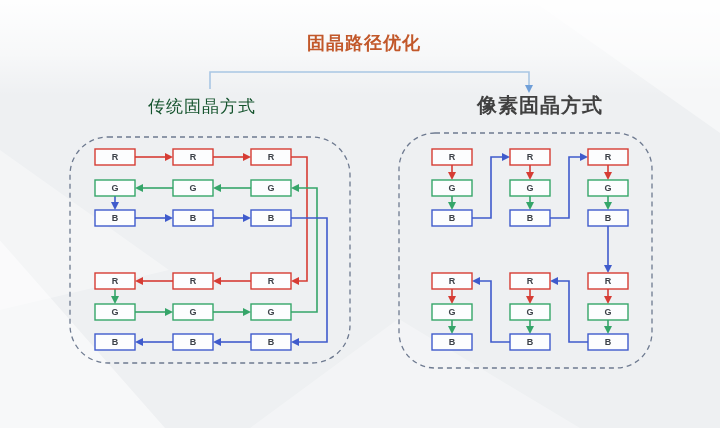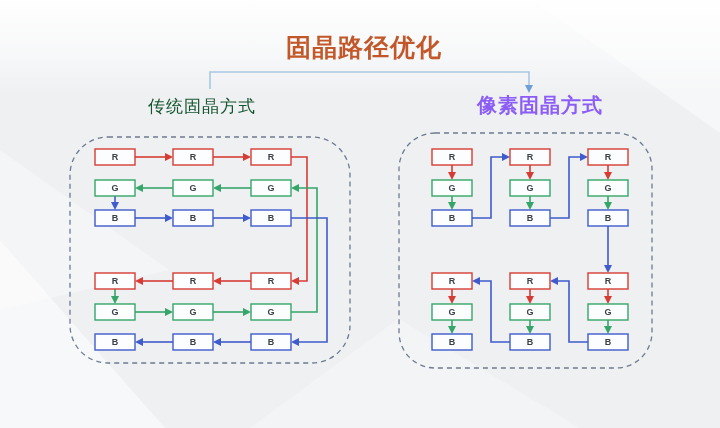--- a/index.html
+++ b/index.html
@@ -14,21 +14,21 @@
   .wm-a{left:0;top:160px;width:300px;height:268px;background:rgba(255,255,255,.55);
     clip-path:polygon(0 100%,0 30%,55% 100%);}
   .wm-b{left:0;top:110px;width:260px;height:200px;background:rgba(255,255,255,.35);
     clip-path:polygon(0 20%,65% 80%,0 100%);}
   .wm-c{left:430px;top:0;width:290px;height:190px;background:rgba(255,255,255,.45);
     clip-path:polygon(35% 0,100% 0,100% 70%);}
   .wm-d{left:250px;top:260px;width:330px;height:168px;background:rgba(255,255,255,.30);
     clip-path:polygon(0 100%,45% 35%,100% 100%);}
   .title{
     position:absolute;top:31px;left:364px;transform:translateX(-50%);
-    font-size:25px;font-weight:bold;letter-spacing:1px;white-space:nowrap;
+    font-size:18px;font-weight:bold;letter-spacing:1px;white-space:nowrap;
   }
   .panel-label{position:absolute;white-space:nowrap;transform:translateX(-50%);}
   .panel-label.trad{top:95px;left:202px;font-size:17px;letter-spacing:1px;}
   .panel-label.pixel{top:92px;left:540px;font-size:20px;font-weight:bold;letter-spacing:1px;}
   svg{position:absolute;left:0;top:0;}
   .node-text{font-size:9px;font-weight:bold;font-family:"Liberation Sans","DejaVu Sans",sans-serif;}
 </style>
 </head>
 <body>
 
@@ -253,14 +253,14 @@
         <text x="530" y="345" text-anchor="middle" fill="#3c4148" class="node-text">B</text>
       </g>
       <g>
         <rect x="588" y="334" width="40" height="16" fill="#fcfdfe" stroke="#3f5bcc" stroke-width="1.4"></rect>
         <text x="608" y="345" text-anchor="middle" fill="#3c4148" class="node-text">B</text>
       </g>
     </svg>
 
   <div class="title" style="color: rgb(194, 88, 42);">固晶路径优化</div>
   <div class="panel-label trad" style="color: #14532d;">传统固晶方式</div>
-  <div class="panel-label pixel" style="color: #8b5cf6;">像素固晶方式</div>
+  <div class="panel-label pixel" style="color: #404040;">像素固晶方式</div>
 </div>
 
 </body></html>

